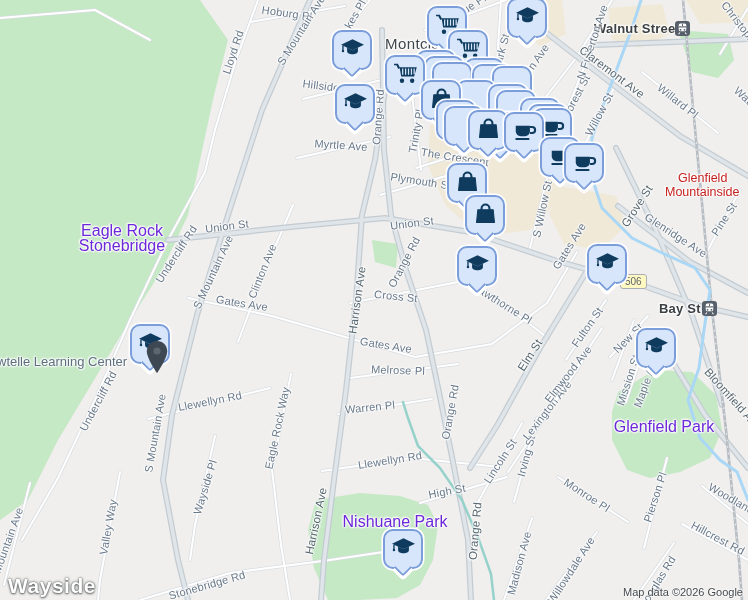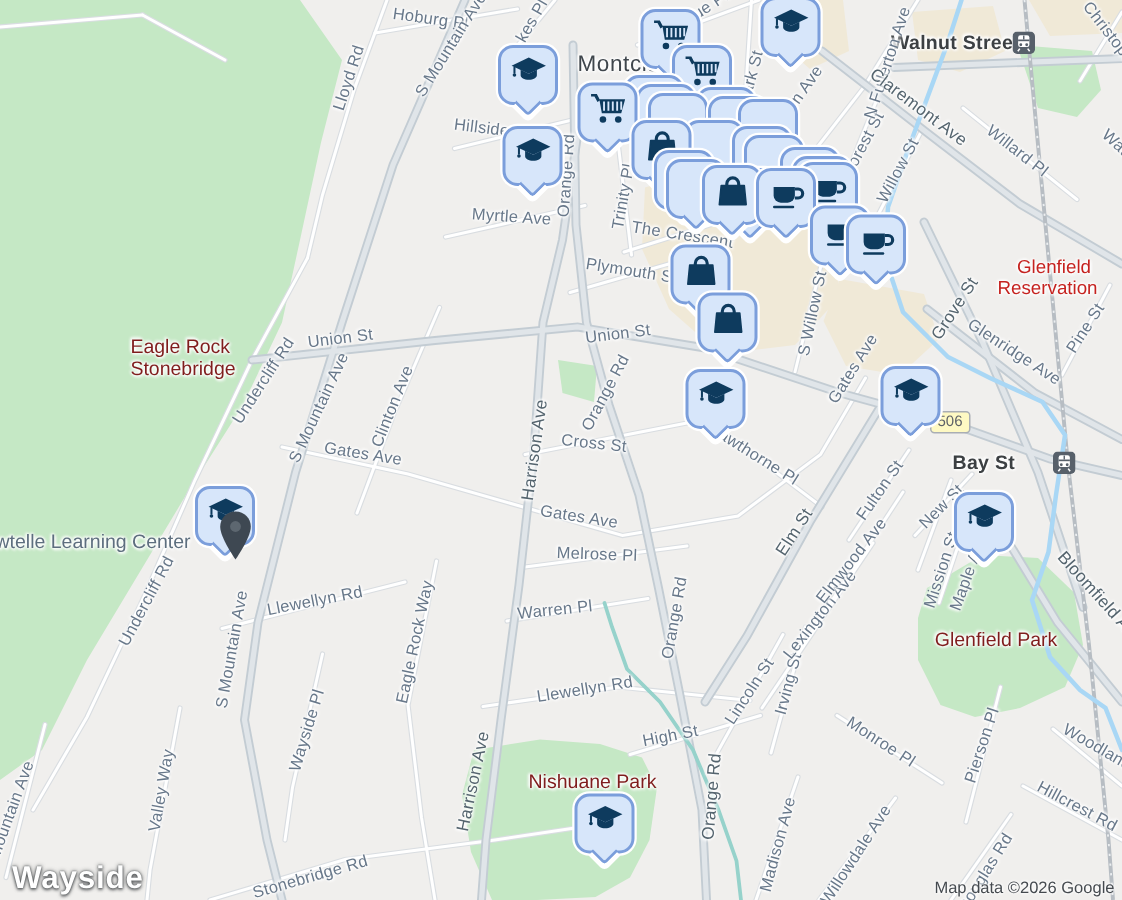--- a/index.html
+++ b/index.html
@@ -4,21 +4,21 @@
 <style>
   html,body{margin:0;padding:0}
   body{width:748px;height:600px;position:relative;overflow:hidden;
        background:#f0efed;font-family:"Liberation Sans",sans-serif}
   #map-svg{position:absolute;left:0;top:0;z-index:1}
   #labels{position:absolute;left:0;top:0;width:748px;height:600px;z-index:5;pointer-events:none}
   .lbl{position:absolute;white-space:nowrap;
        text-shadow:0 0 2px #fff,0 0 2px #fff,0 0 3px #fff,1px 1px 2px #fff,-1px -1px 2px #fff}
   .street{font-size:11px;color:#68788a;letter-spacing:.2px}
   .street.major{font-size:11.5px;color:#55656f}
-  .park-label{font-size:13px;color:#7f1d1d;line-height:15px}
+  .park-label{font-size:16px;color:#6d28d9;text-align:center;line-height:15px}
   .town{font-size:15px;color:#3f464c;font-weight:500;letter-spacing:.4px}
   .learning{font-size:13px;color:#5d6e7e}
   .hospital{font-size:12.5px;color:#c5221f;font-weight:500}
   .transit-label{font-size:13px;color:#3c4043;font-weight:700;letter-spacing:.2px}
   .transit-icon{position:absolute;width:15px;height:15px;z-index:6}
   .route-badge{position:absolute;z-index:4;background:#fef9c3;border:1px solid #a9aeb4;border-radius:3px;
        padding:0 4px;font-size:10px;line-height:13px;color:#5f6368}
   .marker{position:absolute;width:36px;height:36px;background:#d7e6fa;border:2px solid #7b9edb;
        border-radius:10px;box-shadow:0 0 0 1.5px #fff;display:flex;align-items:center;justify-content:center}
   .marker::after{content:"";position:absolute;left:50%;bottom:-7px;width:11px;height:11px;
@@ -168,23 +168,23 @@
     <polyline points="683,0 697,150 712,310 726,430 739,560 742,600" fill="none" stroke="#b7bdc3" stroke-width="2.6"></polyline>
     <polyline points="683,0 697,150 712,310 726,430 739,560 742,600" fill="none" stroke="#eceff1" stroke-width="1.2" stroke-dasharray="1.5,5"></polyline>
     <polyline points="641,0 632,28 606,98 592,138 590,172 602,208 632,238 660,252 695,268 710,290 704,330 699,368 688,400 700,438 720,460 737,472 748,500" fill="none" stroke="#a9d7f5" stroke-width="3" stroke-linecap="round"></polyline>
     <polyline points="403,402 408,418 418,446 440,468 462,500 479,540 491,574 494,600" fill="none" stroke="#96d2cb" stroke-width="2.5" stroke-linecap="round"></polyline>
   </svg>
 
 <div id="labels">
   <span class="lbl town" id="town-label" style="left:385px;top:43px;transform:translate(0,-50%)">Montclair</span>
   <span class="lbl learning" id="learning-label" style="left:-3px;top:361px;transform:translate(0,-50%)">wtelle Learning Center</span>
   <span class="lbl hospital" style="left:678px;top:178px;transform:translate(0,-50%)">Glenfield</span>
-  <span class="lbl hospital" style="left:665px;top:192px;transform:translate(0,-50%)">Reservation</span>
+  <span class="lbl hospital" style="left:665px;top:192px;transform:translate(0,-50%)">Mountainside</span>
   <span class="lbl transit-label" style="left:594px;top:28px;transform:translate(0,-50%)">Walnut Street</span>
-  <span class="lbl transit-label" style="left:635px;top:308px;transform:translate(0,-50%)">Bay St</span>
+  <span class="lbl transit-label" style="left:659px;top:308px;transform:translate(0,-50%)">Bay St</span>
 <span class="lbl street" style="left: 287px; top: 13px; transform: translate(-50%, -50%) rotate(8deg);">Hoburg Pl</span>
     <span class="lbl street" style="left: 233px; top: 52px; transform: translate(-50%, -50%) rotate(-72deg);">Lloyd Rd</span>
     <span class="lbl street" style="left: 301px; top: 30px; transform: translate(-50%, -50%) rotate(-58deg);">S Mountain Ave</span>
     <span class="lbl street" style="left: 355px; top: 14px; transform: translate(-50%, -50%) rotate(-60deg);">kes Pl</span>
     <span class="lbl street" style="left: 332px; top: 87px; transform: translate(-50%, -50%) rotate(7deg);">Hillside Ave</span>
     <span class="lbl street" style="left: 341px; top: 145px; transform: translate(-50%, -50%) rotate(4deg);">Myrtle Ave</span>
     <span class="lbl street" style="left: 378px; top: 117px; transform: translate(-50%, -50%) rotate(-86deg);">Orange Rd</span>
     <span class="lbl street" style="left: 416px; top: 131px; transform: translate(-50%, -50%) rotate(-80deg);">Trinity Pl</span>
     <span class="lbl street" style="left: 458px; top: 14px; transform: translate(-50%, -50%) rotate(-33deg);">Montague Pl</span>
     <span class="lbl street" style="left: 455px; top: 157px; transform: translate(-50%, -50%) rotate(9deg);">The Crescent</span>

